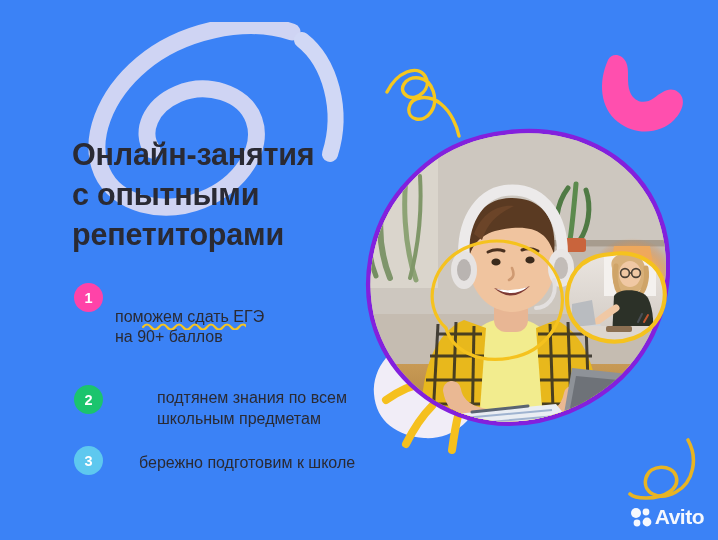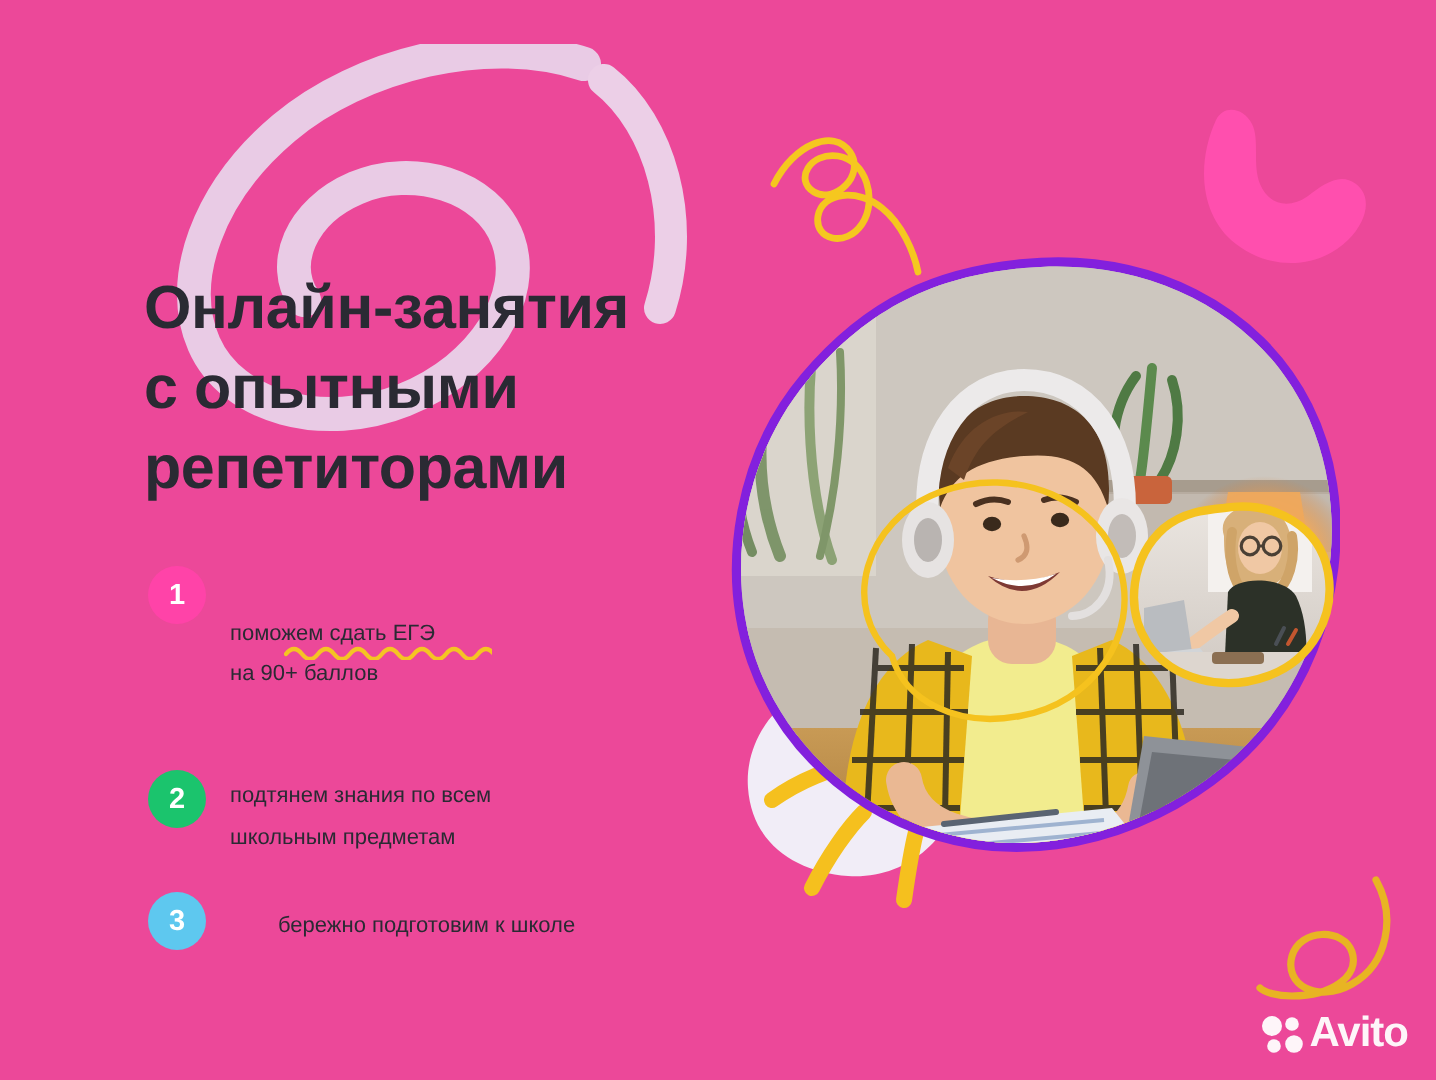--- a/index.html
+++ b/index.html
@@ -5,21 +5,21 @@
   html,body{margin:0;padding:0;}
   body{
     width:718px;height:540px;
     background:#f6f6f7;
     font-family:"Liberation Sans","DejaVu Sans",sans-serif;
     overflow:hidden;
   }
   .banner{
     position:relative;
     width:718px;height:540px;
-    background:#ec4899;
+    background:#3b82f6;
     overflow:hidden;
   }
   
   .deco{position:absolute;pointer-events:none;}
   .swirl-bg{left:30px;top:22px;width:330px;height:215px;opacity:.85;}
   .squiggle-top{left:383px;top:60px;width:86px;height:78px;}
   .pink-crescent{left:592px;top:52px;width:96px;height:86px;}
   .squiggle-bottom{left:628px;top:436px;width:78px;height:68px;}
   .lav-blob{left:368px;top:336px;width:118px;height:112px;}
   .yellow-strokes{left:378px;top:352px;width:120px;height:110px;}
@@ -49,28 +49,28 @@
     width:29px;height:29px;
     border-radius:50%;
     color:#ffffff;
     font-size:14.5px;
     font-weight:700;
     display:flex;align-items:center;justify-content:center;
     margin-right:12px;
     margin-top:1px;
   }
   .bullet-text{
-    font-size:11px;
+    font-size:16px;
     line-height:20.5px;
     color:#2a2a33;
     white-space:pre-line;
     position:relative;
   }
   .b1{margin-top:4px;}
-  .b2{margin-top:4px;}
+  .b2{margin-top:4px;margin-left:42px;}
   .b3{margin-top:8px;margin-left:24px;}
   .underline-wave{
     position:absolute;left:27px;top:36px;width:104px;height:8px;
   }
 
   
   .photo-wrap{
     position:absolute;left:360px;top:128px;
     width:310px;height:308px;
   }

